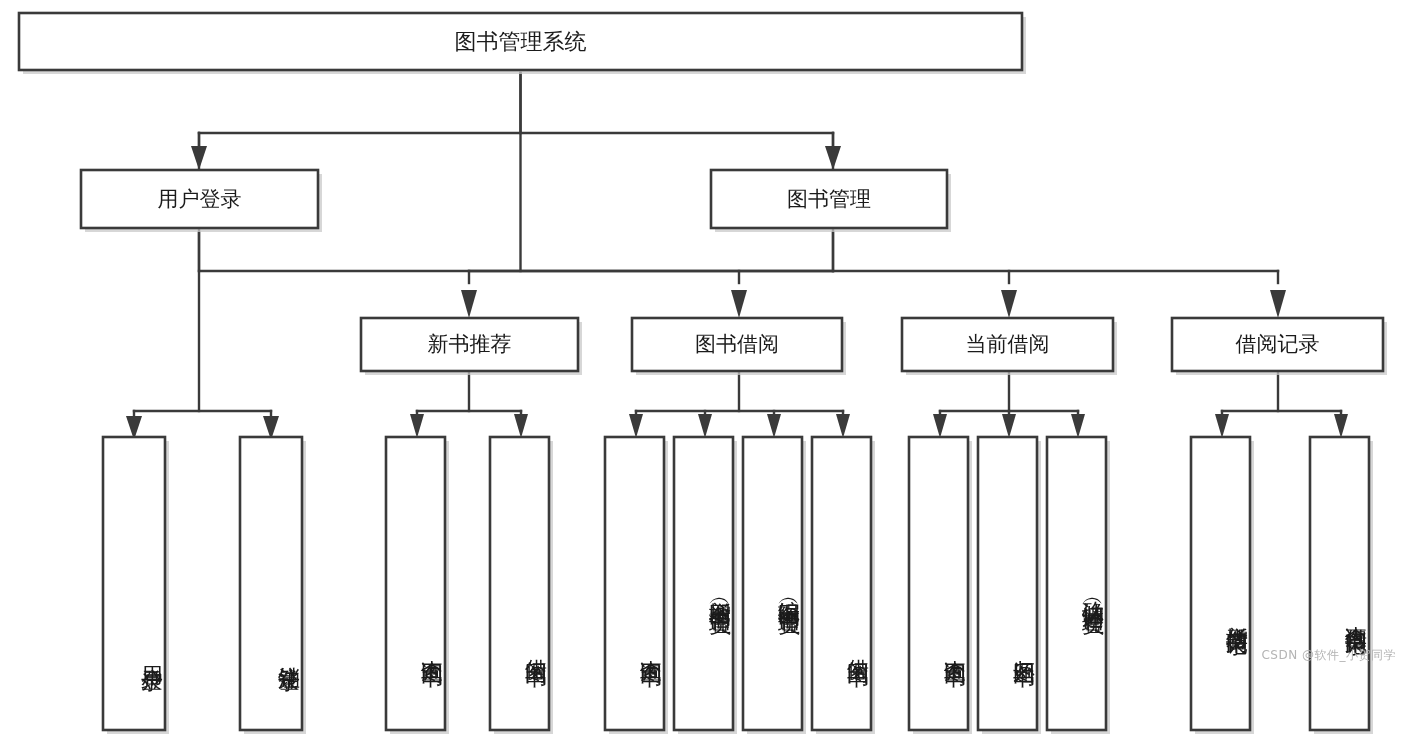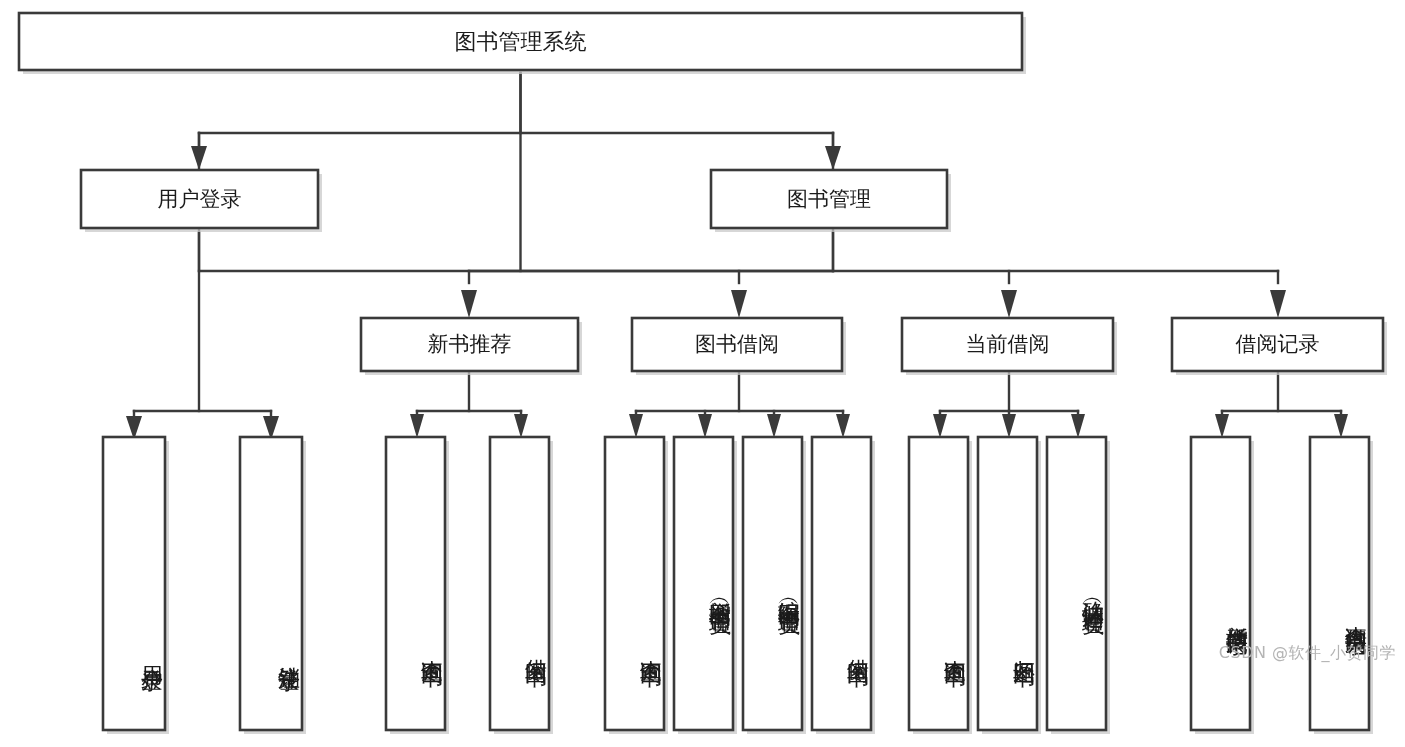--- a/index.html
+++ b/index.html
@@ -71,21 +71,21 @@
     color: #1b1b1b;
     white-space: nowrap;
     pointer-events: none;
     user-select: none;
   }
   #watermark {
     position: absolute;
     right: 9px;
     bottom: 5px;
     font-family: "DejaVu Sans", "Liberation Sans", sans-serif;
-    font-size: 16px;
+    font-size: 12px;
     color: #b4b4b4;
     letter-spacing: .5px;
     white-space: nowrap;
   }
 </style>
 </head>
 <body>
 
 <div id="diagram-root">
 

